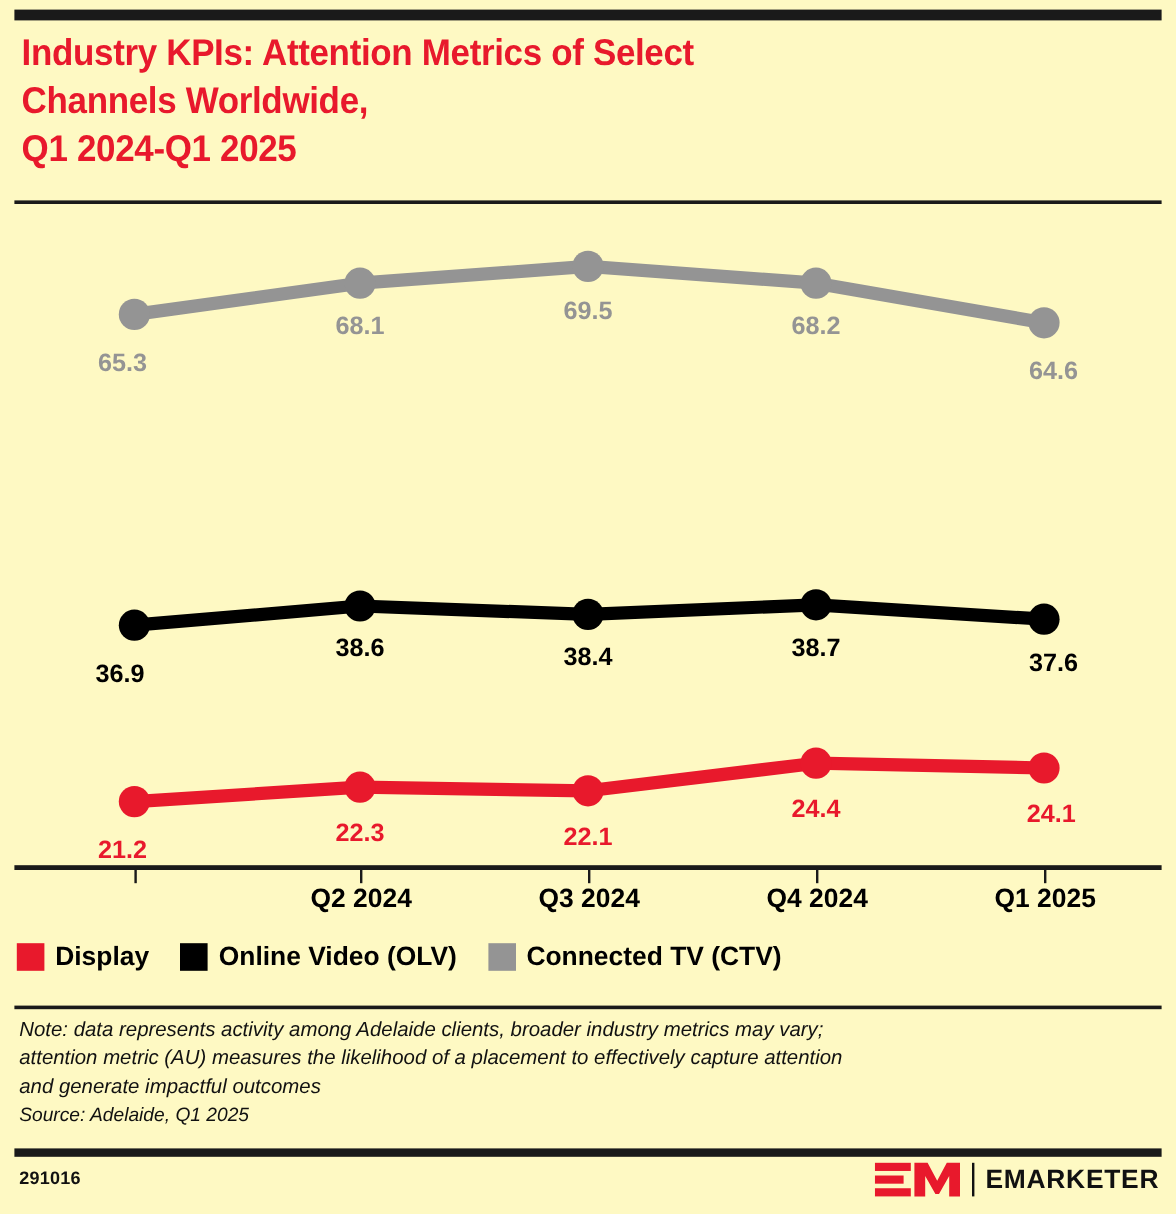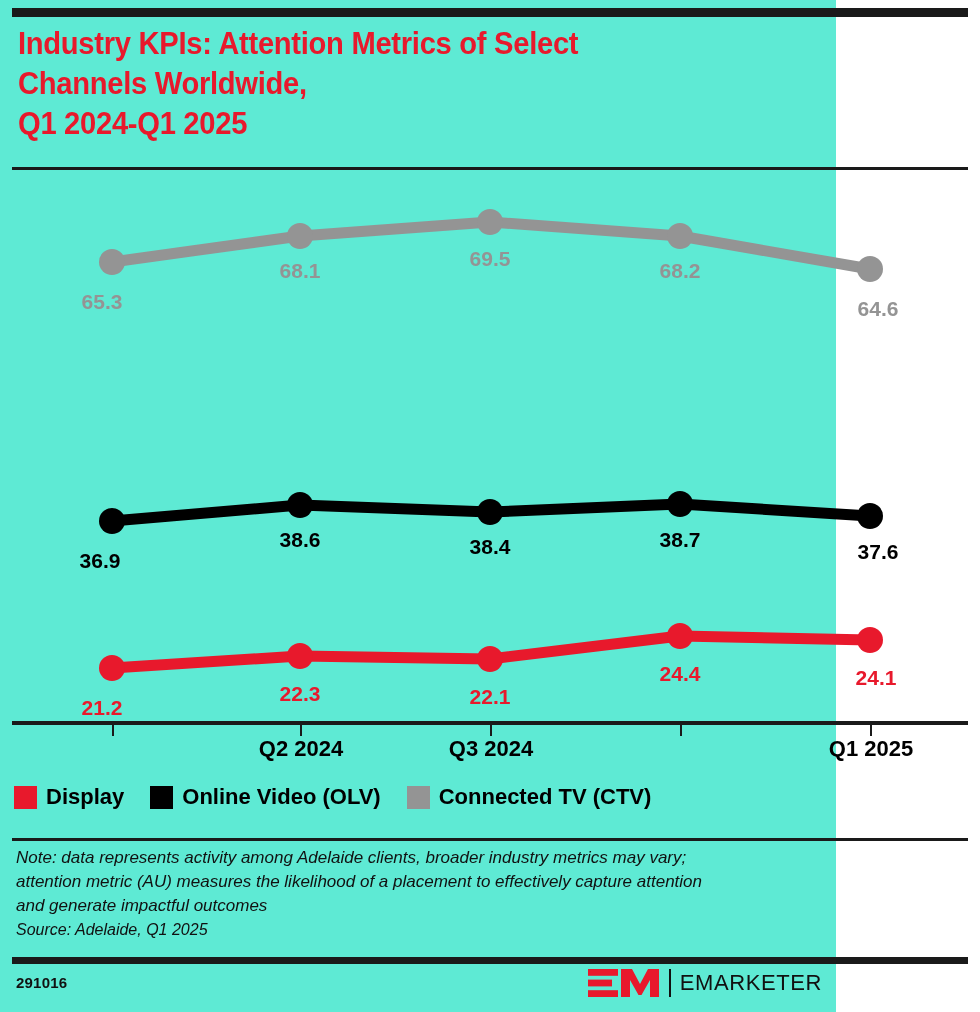--- a/index.html
+++ b/index.html
@@ -11,23 +11,23 @@
   body {
     width: 980px;
     height: 1012px;
     font-family: "Liberation Sans", sans-serif;
     overflow: hidden;
     position: relative;
   }
   .page {
     position: absolute;
     left: 0; top: 0;
-    width: 836px;
+    width: 980px;
     height: 1012px;
-    background: #5eead4;
+    background: #fef9c3;
   }
 
   
   .rule {
     position: absolute;
     background: #1a1a1a;
   }
   .rule-top    { left: 12px; top: 8px;   width: 956px; height: 9px; }
   .rule-title  { left: 12px; top: 167px; width: 956px; height: 3px; }
   .rule-note   { left: 12px; top: 838px; width: 956px; height: 3px; }
@@ -178,21 +178,21 @@
     height: 30px;
   }
   .logo-mark { display: block; }
   .logo-divider {
     width: 2px;
     height: 28px;
     background: #111;
   }
   .logo-word {
     font-family: "Liberation Sans Narrow", "Liberation Sans", sans-serif;
-    font-weight: normal;
+    font-weight: bold;
     font-size: 22px;
     letter-spacing: 0.6px;
     color: #111;
     text-align: right;
   }
 </style>
 </head>
 <body>
 
 <div class="page">
@@ -258,20 +258,21 @@
   <div class="xaxis"></div>
   <div class="tick" style="left:112px"></div>
   <div class="tick" style="left:300px"></div>
   <div class="tick" style="left:490px"></div>
   <div class="tick" style="left:680px"></div>
   <div class="tick" style="left:870px"></div>
 
   <div class="xlabels">
     <div class="xlabel" style="left:301px">Q2 2024</div>
     <div class="xlabel" style="left:491px">Q3 2024</div>
+    <div class="xlabel" style="left:681px">Q4 2024</div>
     <div class="xlabel" style="left:871px">Q1 2025</div>
   </div>
 
   <div class="legend">
     <div class="legend-item">
       <span class="swatch" style="background:#E8192C"></span>
       <span class="legend-label">Display</span>
     </div>
     <div class="legend-item">
       <span class="swatch" style="background:#000000"></span>

